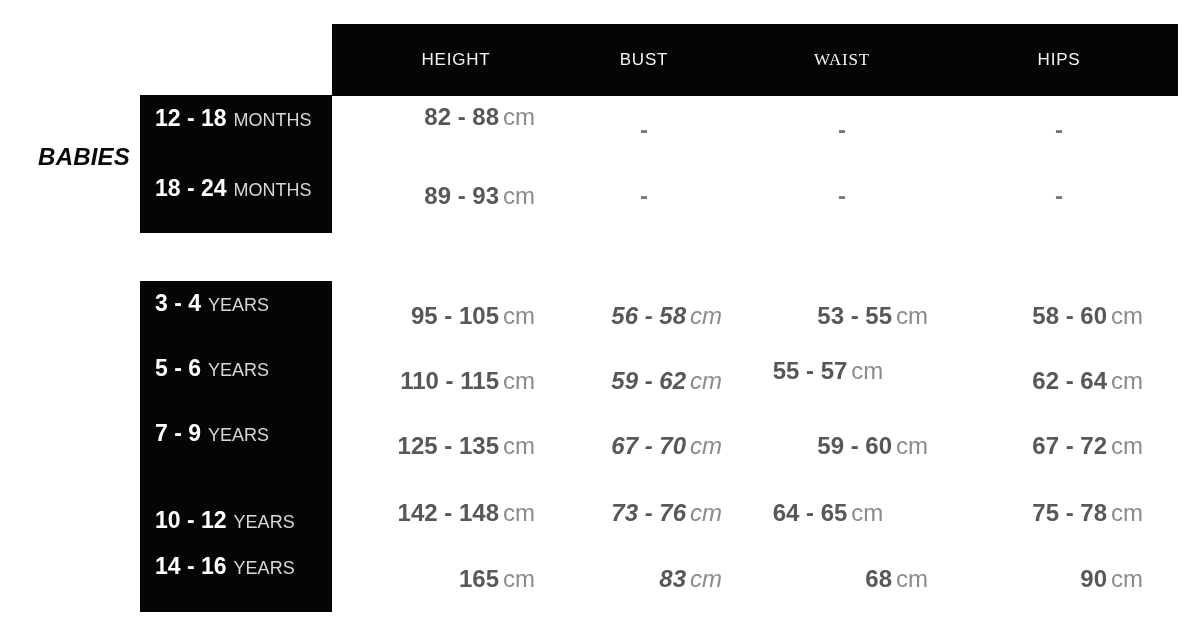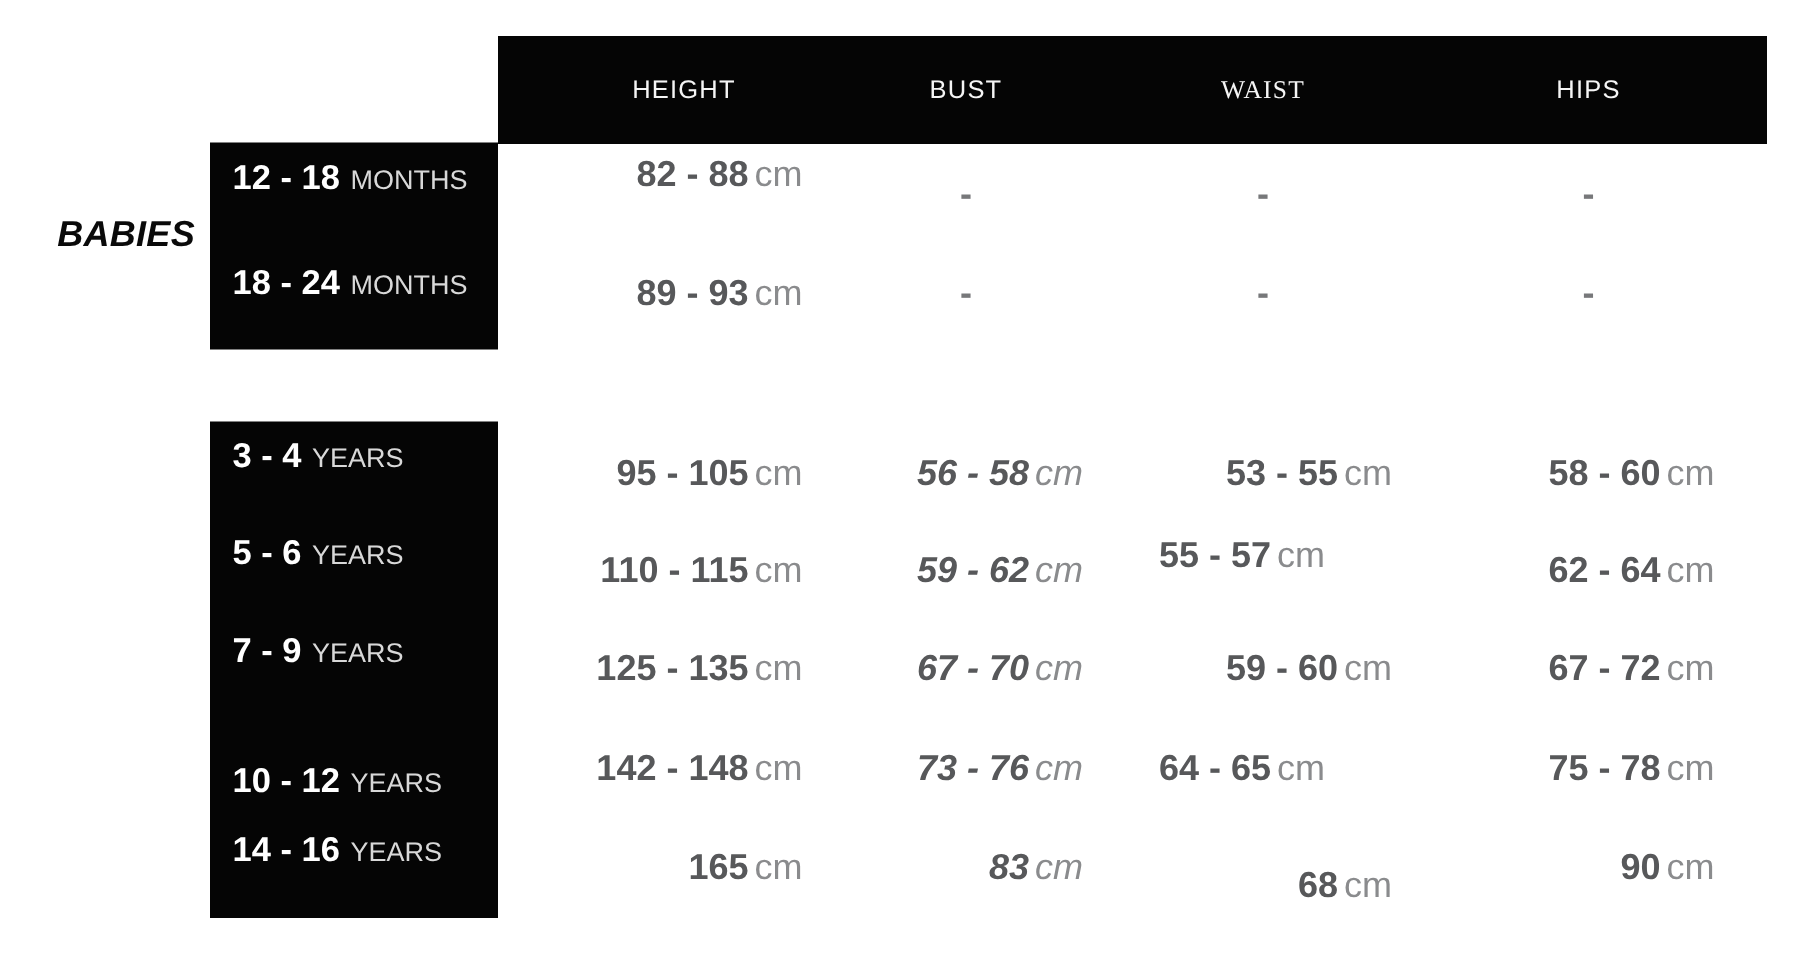--- a/index.html
+++ b/index.html
@@ -147,20 +147,20 @@
   <div class="cell val col-p" style="top:498px;">
     <span class="num">75 - 78</span><span class="unit">cm</span>
   </div>
 
   <div class="cell val col-h" style="top:564px;">
     <span class="num">165</span><span class="unit">cm</span>
   </div>
   <div class="cell val col-b" style="top:564px;">
     <span class="num">83</span><span class="unit">cm</span>
   </div>
-  <div class="cell val col-w" style="top:564px;margin-top:12px;">
+  <div class="cell val col-w" style="top:564px;">
     <span class="num">68</span><span class="unit">cm</span>
   </div>
   <div class="cell val col-p" style="top:564px;">
     <span class="num">90</span><span class="unit">cm</span>
   </div>
 
 </div>
 
 </body></html>

